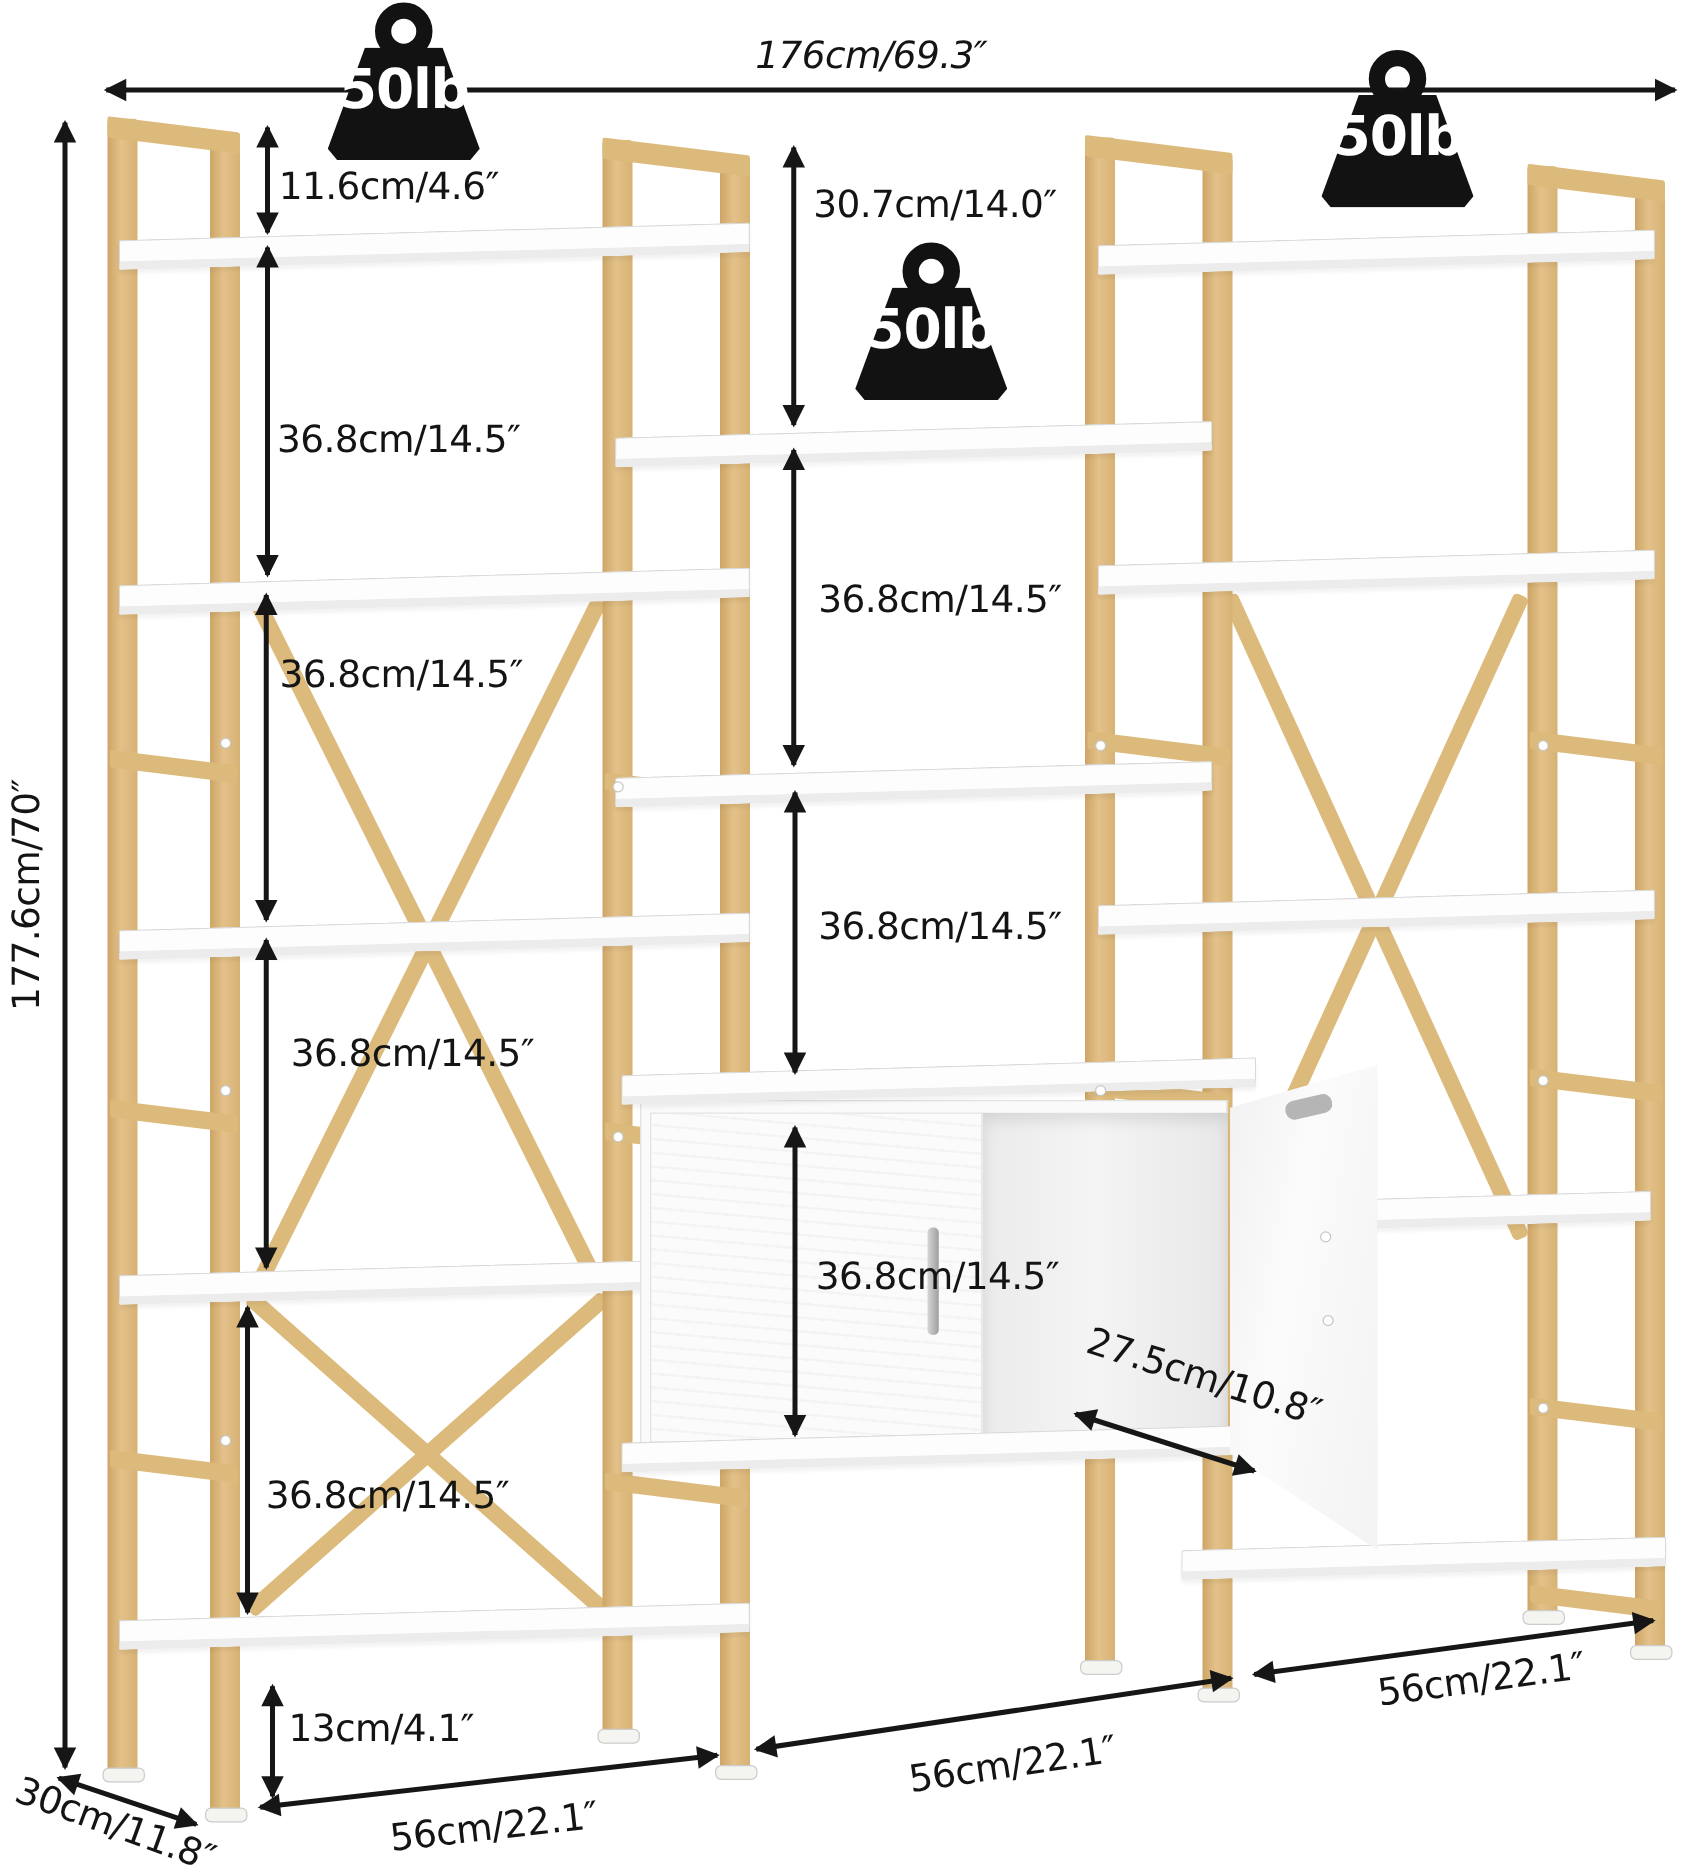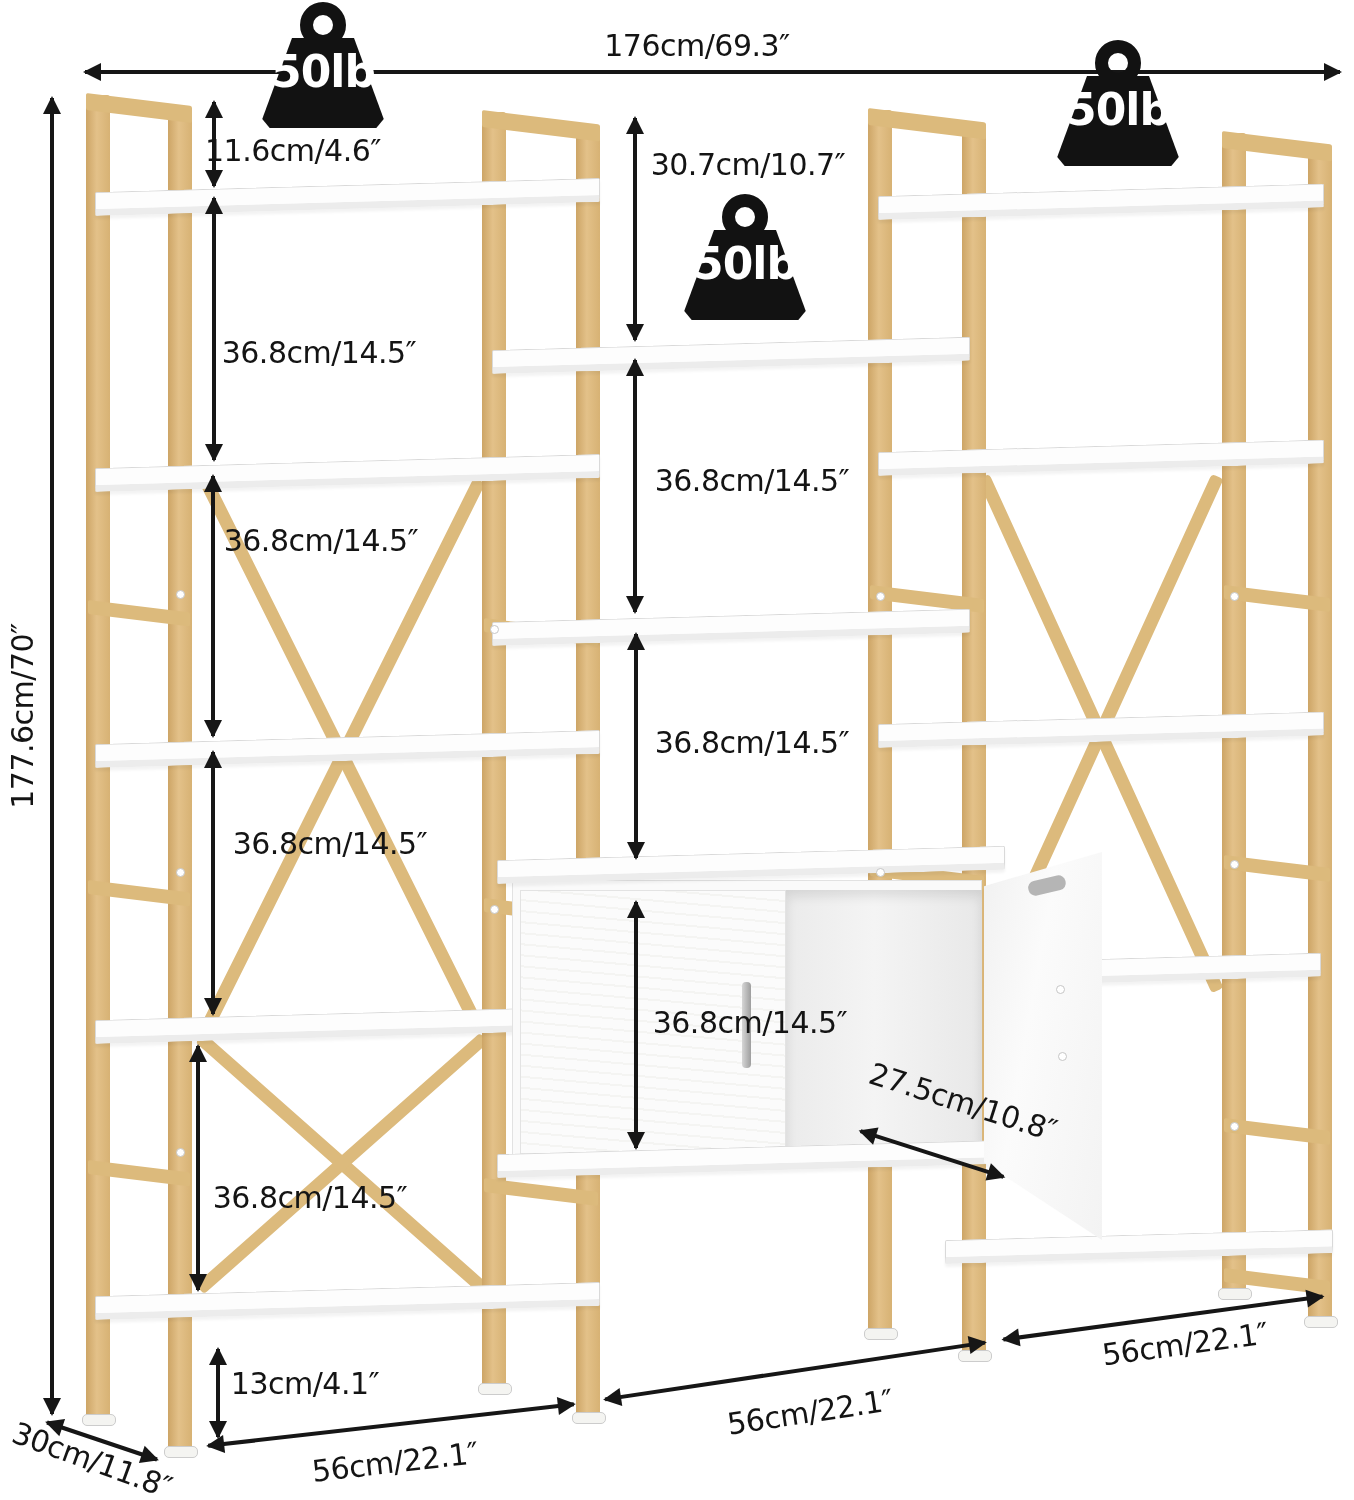--- a/index.html
+++ b/index.html
@@ -150,30 +150,30 @@
   <div class="dim dim-v" style="left:633px;top:118px;height:222px;"></div>
   <div class="dim dim-v" style="left:633px;top:360px;height:252px;"></div>
   <div class="dim dim-v" style="left:634px;top:634px;height:224px;"></div>
   <div class="dim dim-v" style="left:634px;top:902px;height:246px;"></div>
   <div class="dim dim-h" style="left:857px;top:1152px;width:150px;transform:rotate(17.7deg);"></div>
   <div class="dim dim-h" style="left:207px;top:1423px;width:368px;transform:rotate(-6.5deg);"></div>
   <div class="dim dim-h" style="left:603px;top:1369px;width:384px;transform:rotate(-8.5deg);"></div>
   <div class="dim dim-h" style="left:1002px;top:1316px;width:322px;transform:rotate(-7.7deg);"></div>
   <div class="dim dim-h" style="left:44px;top:1439px;width:116px;transform:rotate(18.6deg);"></div>
 
-  <div class="dlabel" style="left:697px;top:45px;">176cm/69.3″</div>
+  <div class="dlabel" style="left:697px;top:45px;font-style:italic;">176cm/69.3″</div>
   <div class="dlabel" style="left:22px;top:716px;transform:translate(-50%,-50%) rotate(-90deg);">177.6cm/70″</div>
-  <div class="dlabel" style="left:293px;top:150px;">11.6cm/4.6″</div>
+  <div class="dlabel" style="left:311px;top:150px;">11.6cm/4.6″</div>
   <div class="dlabel" style="left:319px;top:352px;">36.8cm/14.5″</div>
   <div class="dlabel" style="left:321px;top:540px;">36.8cm/14.5″</div>
   <div class="dlabel" style="left:330px;top:843px;">36.8cm/14.5″</div>
   <div class="dlabel" style="left:310px;top:1197px;">36.8cm/14.5″</div>
   <div class="dlabel" style="left:305px;top:1383px;">13cm/4.1″</div>
   <div class="dlabel" style="left:395px;top:1462px;transform:translate(-50%,-50%) rotate(-6.5deg);">56cm/22.1″</div>
-  <div class="dlabel" style="left:748px;top:164px;">30.7cm/10.7″</div>
+  <div class="dlabel" style="left:748px;top:164px;">30.7cm/14.0″</div>
   <div class="dlabel" style="left:752px;top:480px;">36.8cm/14.5″</div>
   <div class="dlabel" style="left:752px;top:742px;">36.8cm/14.5″</div>
   <div class="dlabel" style="left:750px;top:1022px;">36.8cm/14.5″</div>
   <div class="dlabel" style="left:963px;top:1102px;transform:translate(-50%,-50%) rotate(17.7deg);">27.5cm/10.8″</div>
   <div class="dlabel" style="left:810px;top:1412px;transform:translate(-50%,-50%) rotate(-8.5deg);">56cm/22.1″</div>
   <div class="dlabel" style="left:1185px;top:1344px;transform:translate(-50%,-50%) rotate(-7.7deg);">56cm/22.1″</div>
   <div class="dlabel" style="left:92px;top:1460px;transform:translate(-50%,-50%) rotate(20deg);">30cm/11.8″</div>
 
   <div class="weight" style="left:261px;top:2px;">
     <div class="ring"></div>

